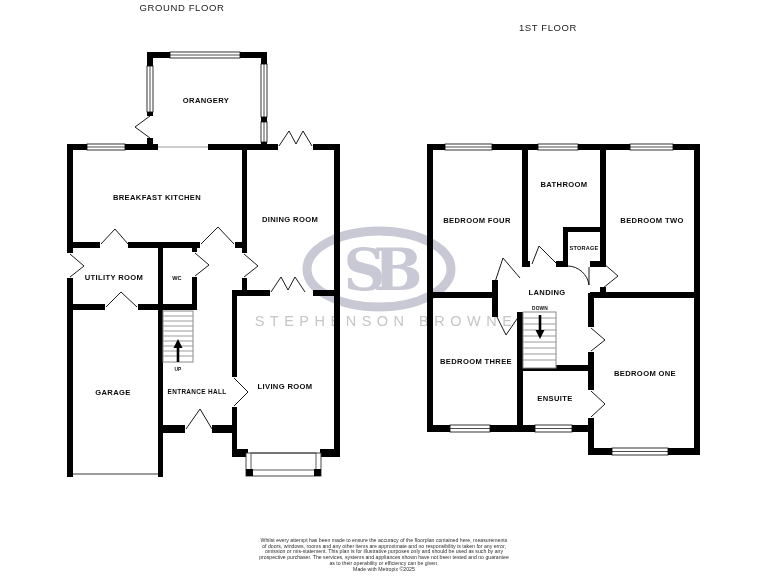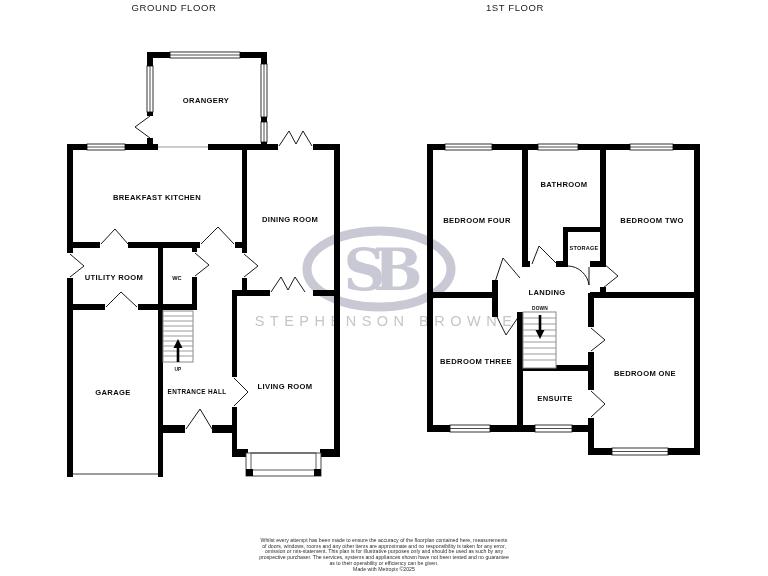--- a/index.html
+++ b/index.html
@@ -1,22 +1,22 @@
 <!DOCTYPE html>
 <html><head>
 <meta charset="utf-8">
 <style>
   html,body{margin:0;padding:0;}
   body{width:768px;height:576px;position:relative;background:#ffffff;overflow:hidden;
        font-family:"Liberation Sans",sans-serif;}
   .layer{position:absolute;left:0;top:0;}
   .floor-title{position:absolute;top:2px;transform:translateX(-50%);font-size:9.5px;
        letter-spacing:.6px;color:#1a1a1a;white-space:nowrap;z-index:3;}
-  #gf-title{left:174px;}
-  #ff-title{left:515px;}
+  #gf-title{left:182px;}
+  #ff-title{left:548px;margin-top:20px;}
   
   .rl{font-family:"Liberation Sans",sans-serif;font-weight:700;font-size:7.6px;
       letter-spacing:.35px;fill:#0a0a0a;text-anchor:middle;}
   .rl-sm{font-size:6.4px;}
   .rl-xs{font-size:5.6px;letter-spacing:.2px;}
   .dir{font-size:4.8px;letter-spacing:.2px;}
   
   .win rect{fill:#ffffff;stroke:#000;stroke-width:.8;}
   .win line{stroke:#000;stroke-width:.7;}
   .door{fill:none;stroke:#000;stroke-width:.9;}

